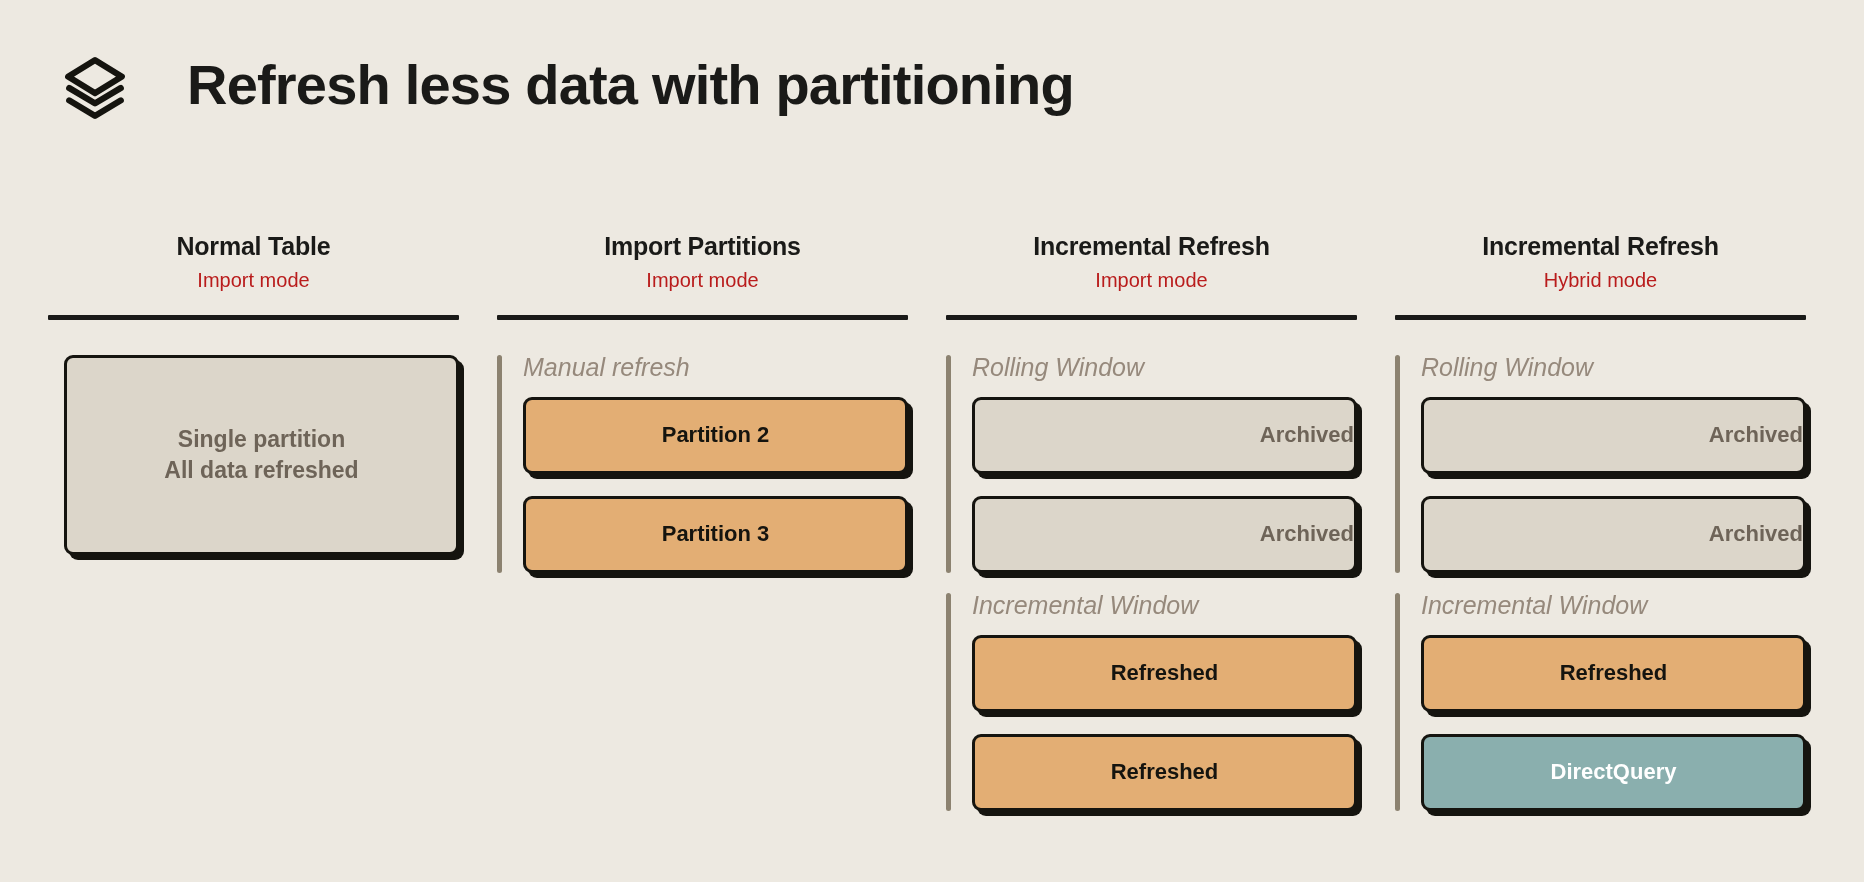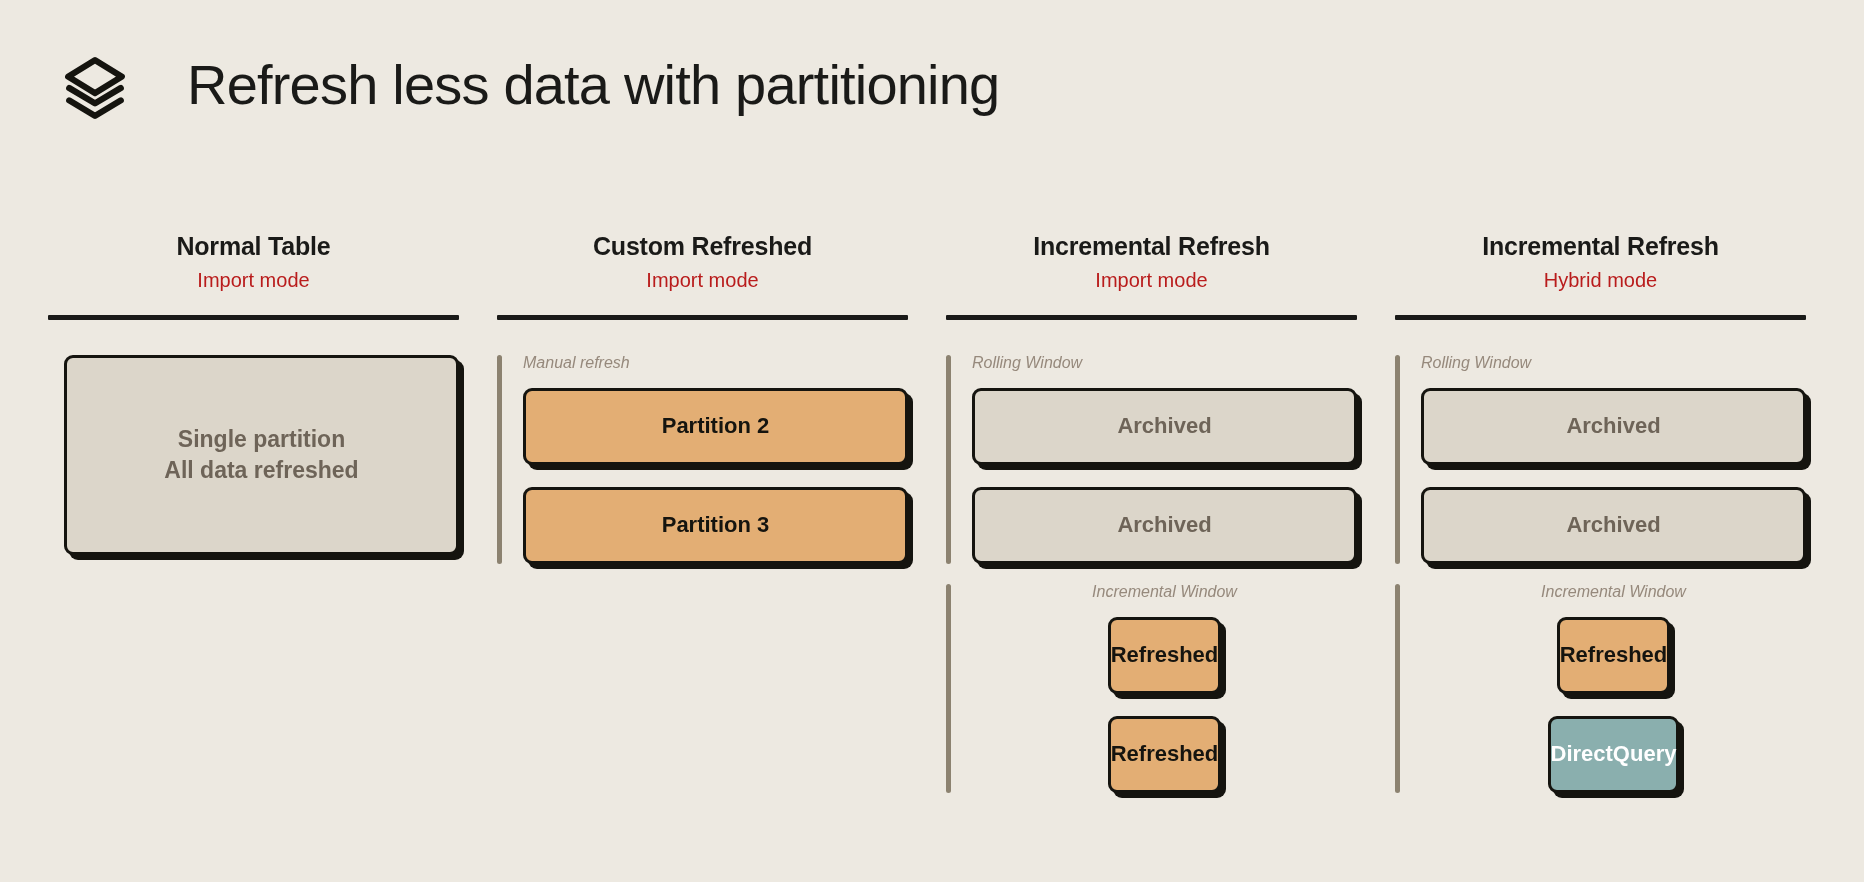--- a/index.html
+++ b/index.html
@@ -29,21 +29,21 @@
   }
   .layers-icon {
     width: 66px;
     height: 66px;
     flex: 0 0 auto;
     display: block;
     margin-top: 6px;
   }
   .page-title {
     font-size: 56px;
-    font-weight: 400;
+    font-weight: 700;
     color: #1A1A18;
     letter-spacing: -0.8px;
     margin-left: 59px;
     line-height: 1;
     white-space: nowrap;
   }
 
   
   .columns {
     position: absolute;
@@ -106,24 +106,24 @@
     content: "";
     position: absolute;
     left: 0;
     top: 0;
     bottom: 0;
     width: 5px;
     background: #8C8270;
     border-radius: 3px;
   }
   .group.plain { padding-left: 16px; }
-  .group + .group { margin-top: 20px; align-items: center; }
+  .group + .group { margin-top: 20px; }
 
   .group-label {
-    font-size: 16px;
+    font-size: 25px;
     font-style: italic;
     font-weight: 400;
     color: #96897C;
     line-height: 1;
     margin-bottom: 17px;
     white-space: nowrap;
   }
 
   
   .box {
@@ -152,20 +152,21 @@
   }
   .box.orange {
     height: 77px;
     background: #E3AE74;
     color: #15140F;
   }
   .box.beige {
     height: 77px;
     background: #DCD6CA;
     color: #6E6458;
+    justify-content: flex-end;
   }
   .box.teal {
     height: 77px;
     background: #8AAFAE;
     color: #FFFFFF;
   }
   .box-text { display: block; white-space: pre-line; }
 </style>
 </head>
 <body>
@@ -192,21 +193,21 @@
         <div class="group plain">
           <div class="box tall">
             <span class="box-text">Single partition
 All data refreshed</span>
           </div>
         </div>
       </div>
     </div>
     <div class="column">
       <div class="col-head">
-        <div class="col-title">Custom Refreshed</div>
+        <div class="col-title">Import Partitions</div>
         <div class="col-sub">Import mode</div>
         <div class="col-rule"></div>
       </div>
       <div class="col-body">
         <div class="group has-bar">
           <div class="group-label">Manual refresh</div>
           <div class="box orange">
             <span class="box-text">Partition 2</span>
           </div>
           <div class="box orange">

